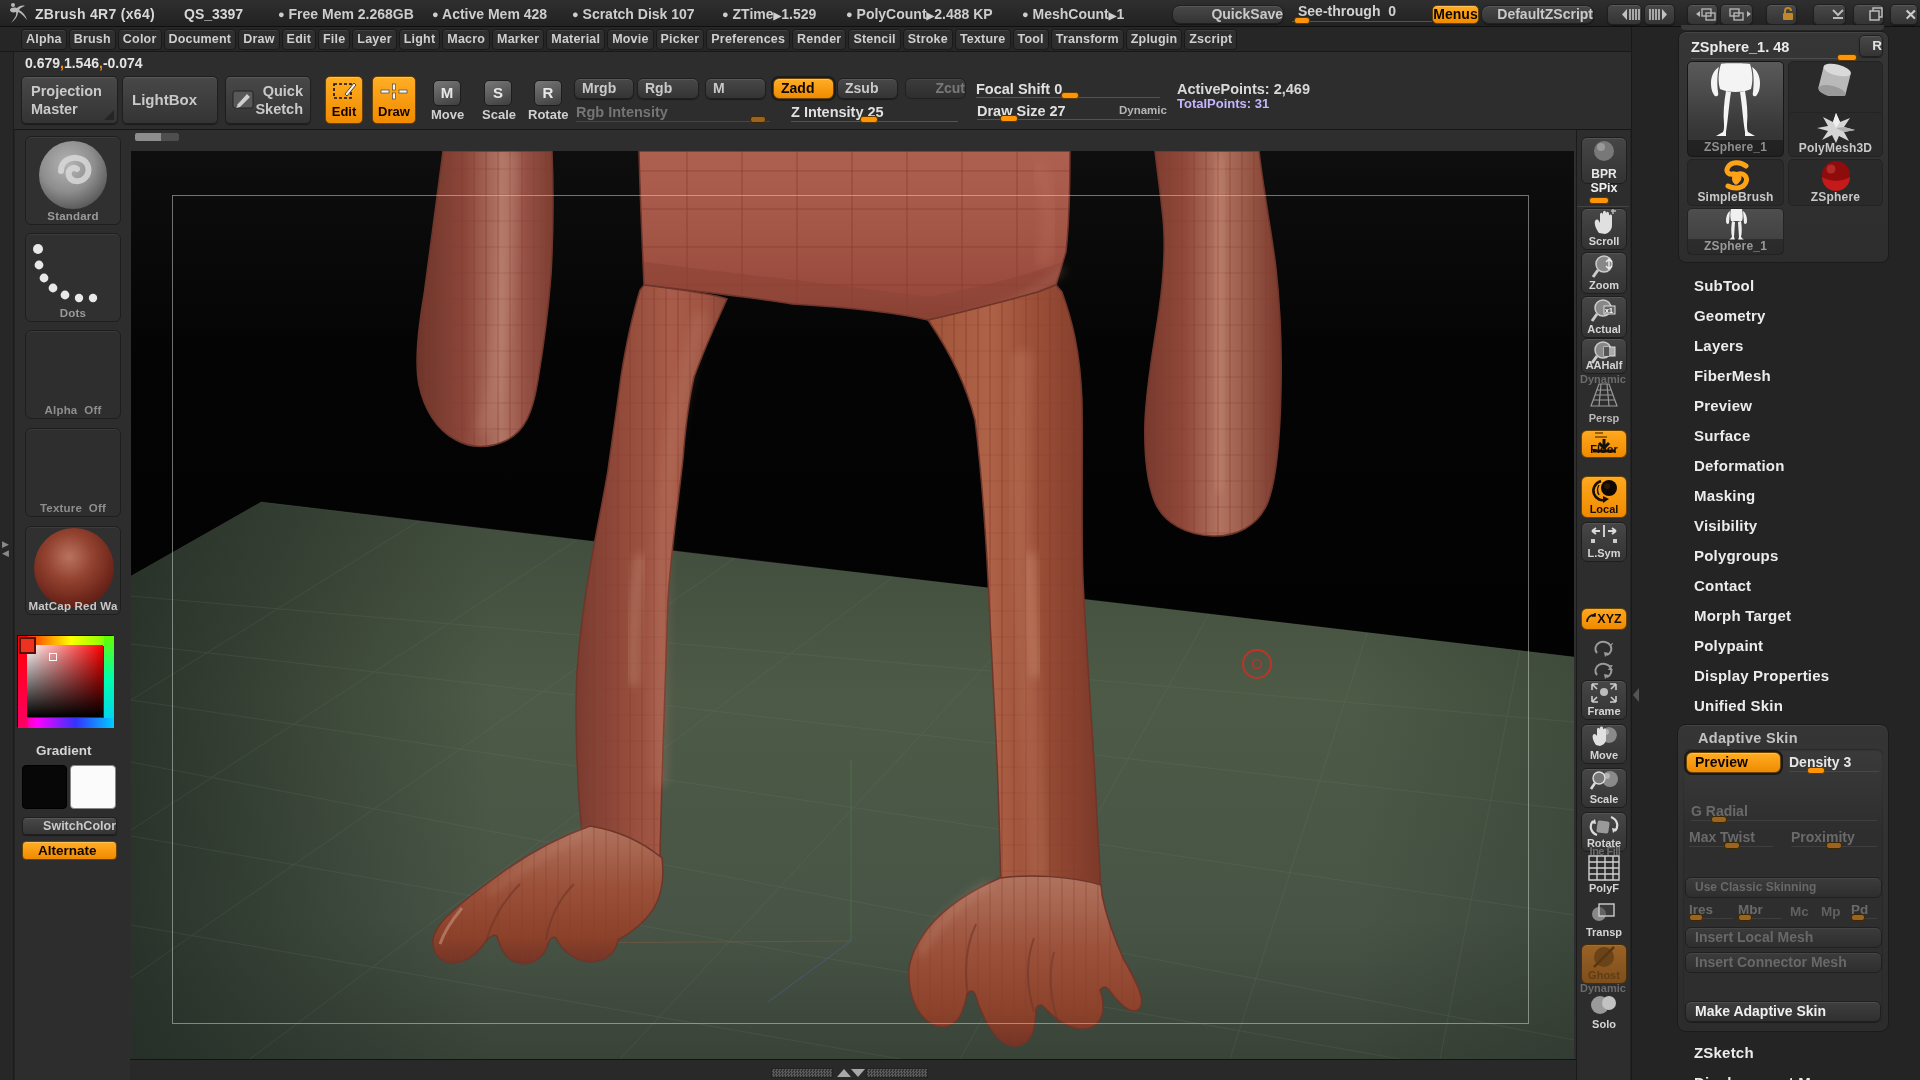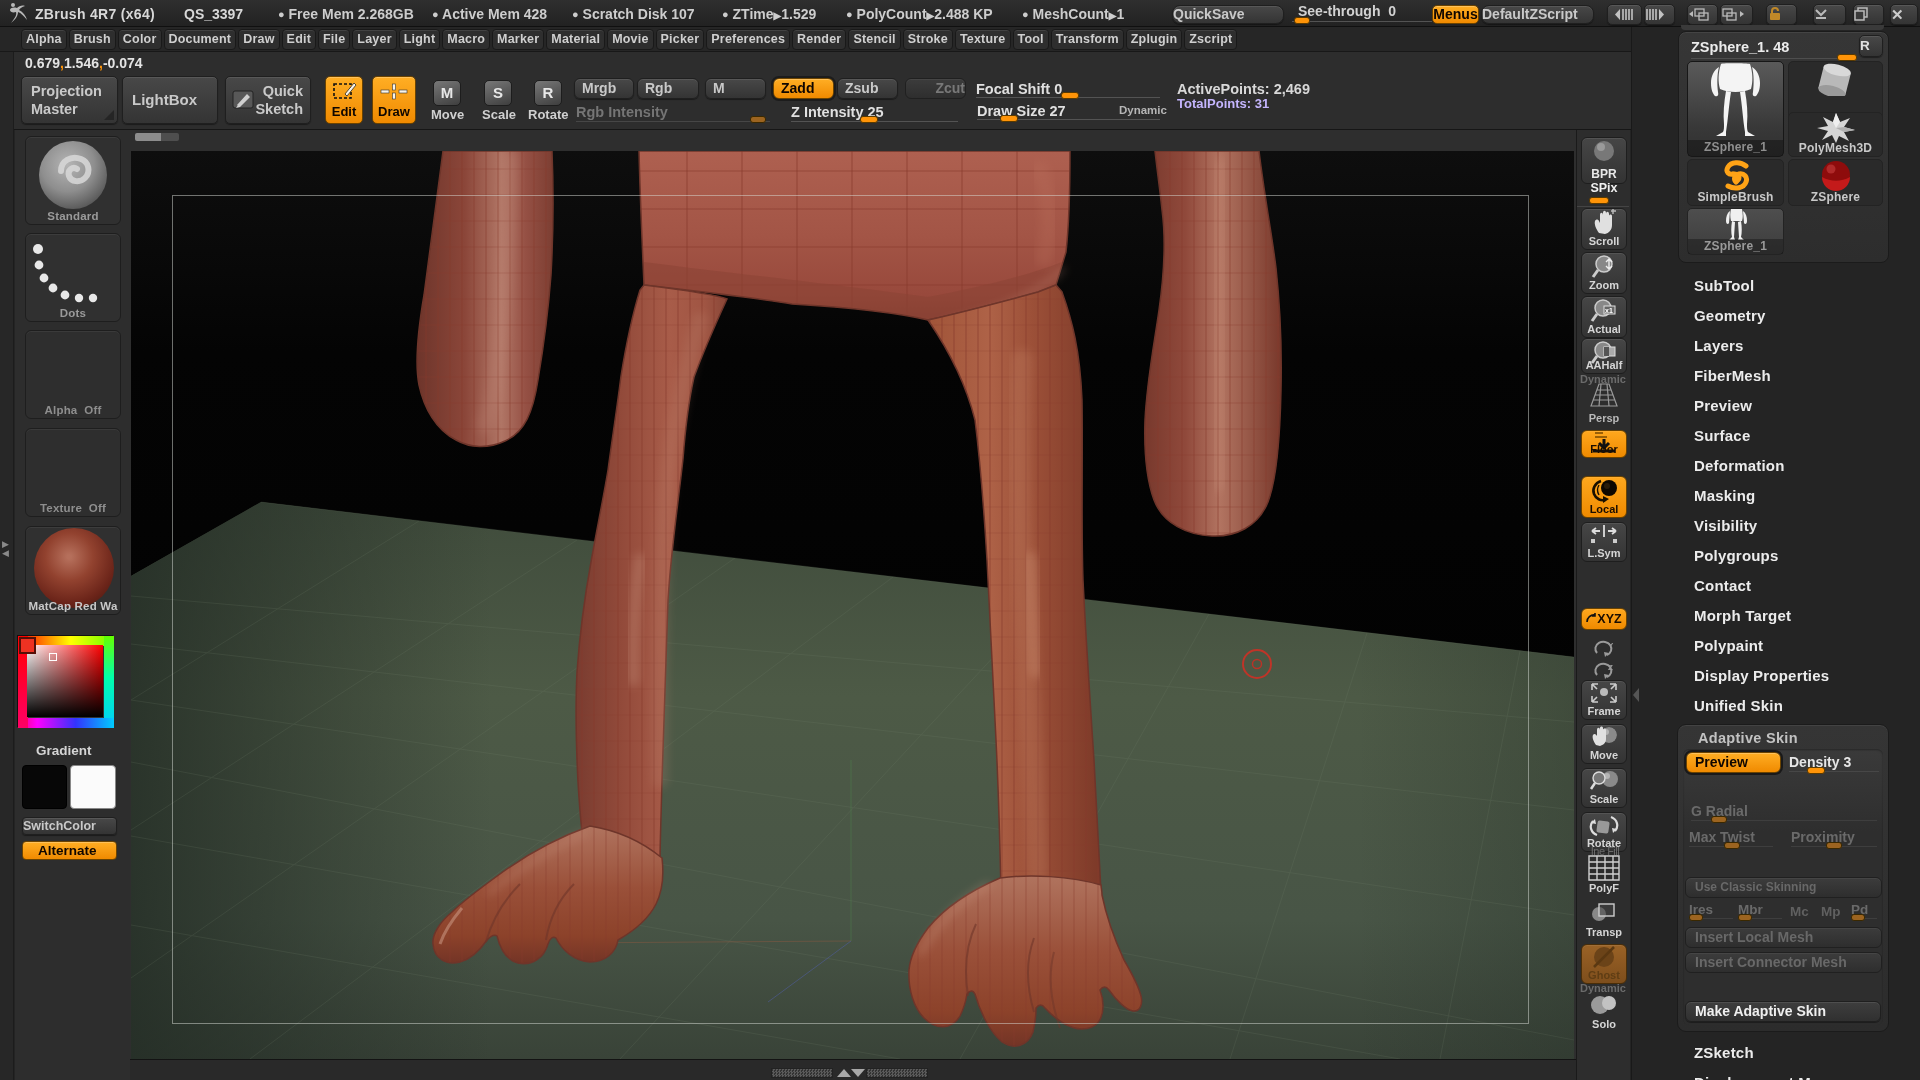--- a/index.html
+++ b/index.html
@@ -1,16 +1,16 @@
 <!DOCTYPE html>
 <html><head><meta charset="utf-8"><style>
 *{margin:0;padding:0;box-sizing:border-box}
 html,body{width:1920px;height:1080px;background:#242424;font-family:"Liberation Sans",sans-serif;overflow:hidden;position:relative}
 .abs{position:absolute}
-.btn{position:absolute;background:linear-gradient(180deg,#484848,#343434);border:1px solid #1f1f1f;border-radius:5px;box-shadow:inset 0 1px 0 rgba(255,255,255,.09),0 1px 1px rgba(0,0,0,.4);color:#c9c9c9;font-weight:bold;text-align:left}
+.btn{position:absolute;background:linear-gradient(180deg,#484848,#343434);border:1px solid #1f1f1f;border-radius:5px;box-shadow:inset 0 1px 0 rgba(255,255,255,.09),0 1px 1px rgba(0,0,0,.4);color:#c9c9c9;font-weight:bold;text-align:right}
 .obtn{position:absolute;background:linear-gradient(180deg,#ffae24,#f08a00);border:1px solid #6b4300;border-radius:5px;color:#0f0600;font-weight:bold;text-align:center;box-shadow:inset 0 1px 0 rgba(255,255,255,.25)}
 .dbtn{position:absolute;background:linear-gradient(180deg,#3c3c3c,#2e2e2e);border:1px solid #202020;border-radius:5px;color:#787878;font-weight:bold;text-align:center;box-shadow:inset 0 1px 0 rgba(255,255,255,.05)}
 .lbl{position:absolute;font-weight:bold;color:#cfcfcf;white-space:nowrap}
 .glbl{position:absolute;font-weight:bold;color:#757575;white-space:nowrap}
 .sline{position:absolute;height:1px;background:#535353}
 .shandle{position:absolute;width:18px;height:7px;background:#ff9408;border-radius:3px;border:1px solid #5a3a00}
 .dhandle{position:absolute;width:16px;height:7px;background:#9c6420;border-radius:3px;border:1px solid #3a2800}
 .mi{position:absolute;left:1694px;font-size:15px;font-weight:bold;color:#ececec;letter-spacing:.2px;white-space:nowrap}
 .thumb{position:absolute;background:#303030;border:1px solid #1e1e1e;border-radius:6px;box-shadow:inset 0 1px 0 rgba(255,255,255,.06)}
 .tlab{position:absolute;width:100%;text-align:center;font-size:11.5px;font-weight:bold;color:#9a9a9a;letter-spacing:.2px}
@@ -430,21 +430,21 @@
       <circle cx="10" cy="9" r="6" fill="#777" stroke="#ddd" stroke-width="1.4"></circle>
       <path d="M6 14 L2 20" stroke="#ddd" stroke-width="2.5"></path>
     </svg><div class="rsl">Scale</div></div>
 <div class="rsb" style="top:812px;height:40px"><svg width="30" height="26" viewBox="0 0 30 26">
       <rect x="8" y="8" width="12" height="12" rx="2" fill="#999" transform="rotate(8 14 14)"></rect>
       <path d="M22 4 a10 9 0 0 1 4 14" fill="none" stroke="#ddd" stroke-width="2.2"></path>
       <path d="M28 16 l-4 4 -1-5 Z" fill="#ddd"></path>
       <path d="M8 22 a10 9 0 0 1-4-14" fill="none" stroke="#ddd" stroke-width="2.2"></path>
       <path d="M2 10 l4-4 1 5 Z" fill="#ddd"></path>
     </svg><div class="rsl">Rotate</div></div>
-<div class="abs" style="left:1579px;top:845px;font-size:11px;font-weight:normal;color:#6b6b6b;width:52px;text-align:center;letter-spacing:-.5px">Ine Fill</div>
+<div class="abs" style="left:1579px;top:845px;font-size:11px;font-weight:bold;color:#6b6b6b;width:52px;text-align:center;letter-spacing:-.5px">Ine Fill</div>
 <div class="rsb" style="top:854px;height:42px;background:none;border:none;box-shadow:none"><svg width="34" height="28" viewBox="0 0 34 28">
       <path d="M2 2 h30 v24 h-30 Z M2 8 h30 M2 14 h30 M2 20 h30 M10 2 v24 M18 2 v24 M26 2 v24" fill="none" stroke="#cfcfcf" stroke-width="1.4"></path>
     </svg><div class="rsl">PolyF</div></div>
 <div class="rsb" style="top:900px;height:40px;background:none;border:none;box-shadow:none"><svg width="30" height="24" viewBox="0 0 30 24">
       <circle cx="10" cy="14" r="7" fill="#888"></circle>
       <rect x="10" y="4" width="15" height="12" fill="#44444488" stroke="#ccc" stroke-width="1.4"></rect>
     </svg><div class="rsl">Transp</div></div>
 <div class="rsb" style="top:944px;height:40px;background:linear-gradient(180deg,#9a6226,#7e4e1c);border-color:#4a2e08"><svg width="26" height="24" viewBox="0 0 26 24">
       <circle cx="13" cy="12" r="10" fill="#6b4318"></circle>
       <path d="M3 22 L23 2" stroke="#5a3812" stroke-width="2.5"></path>

